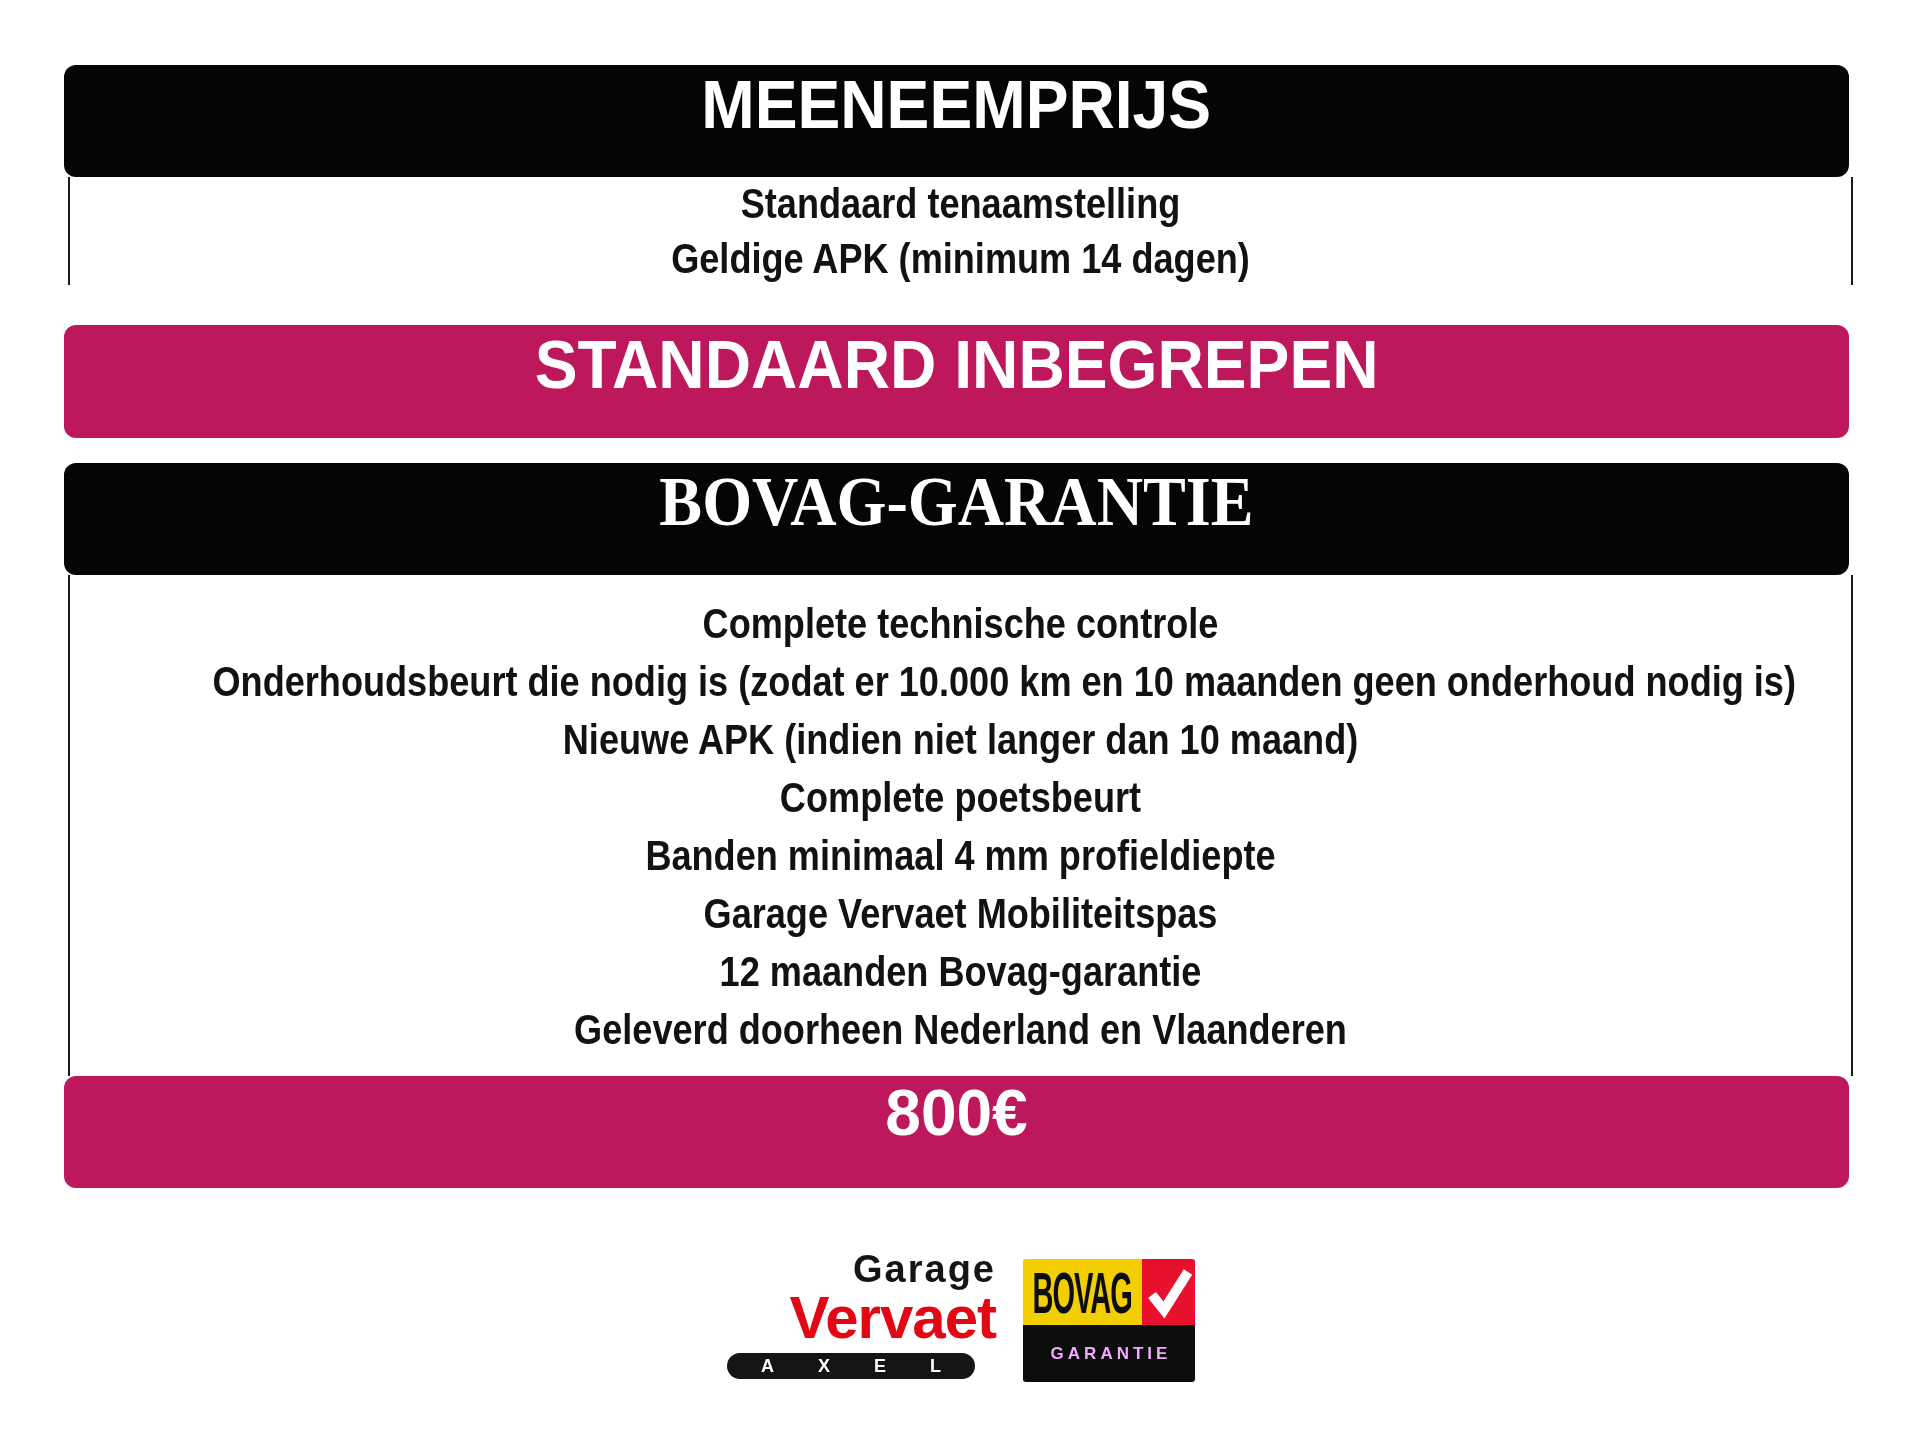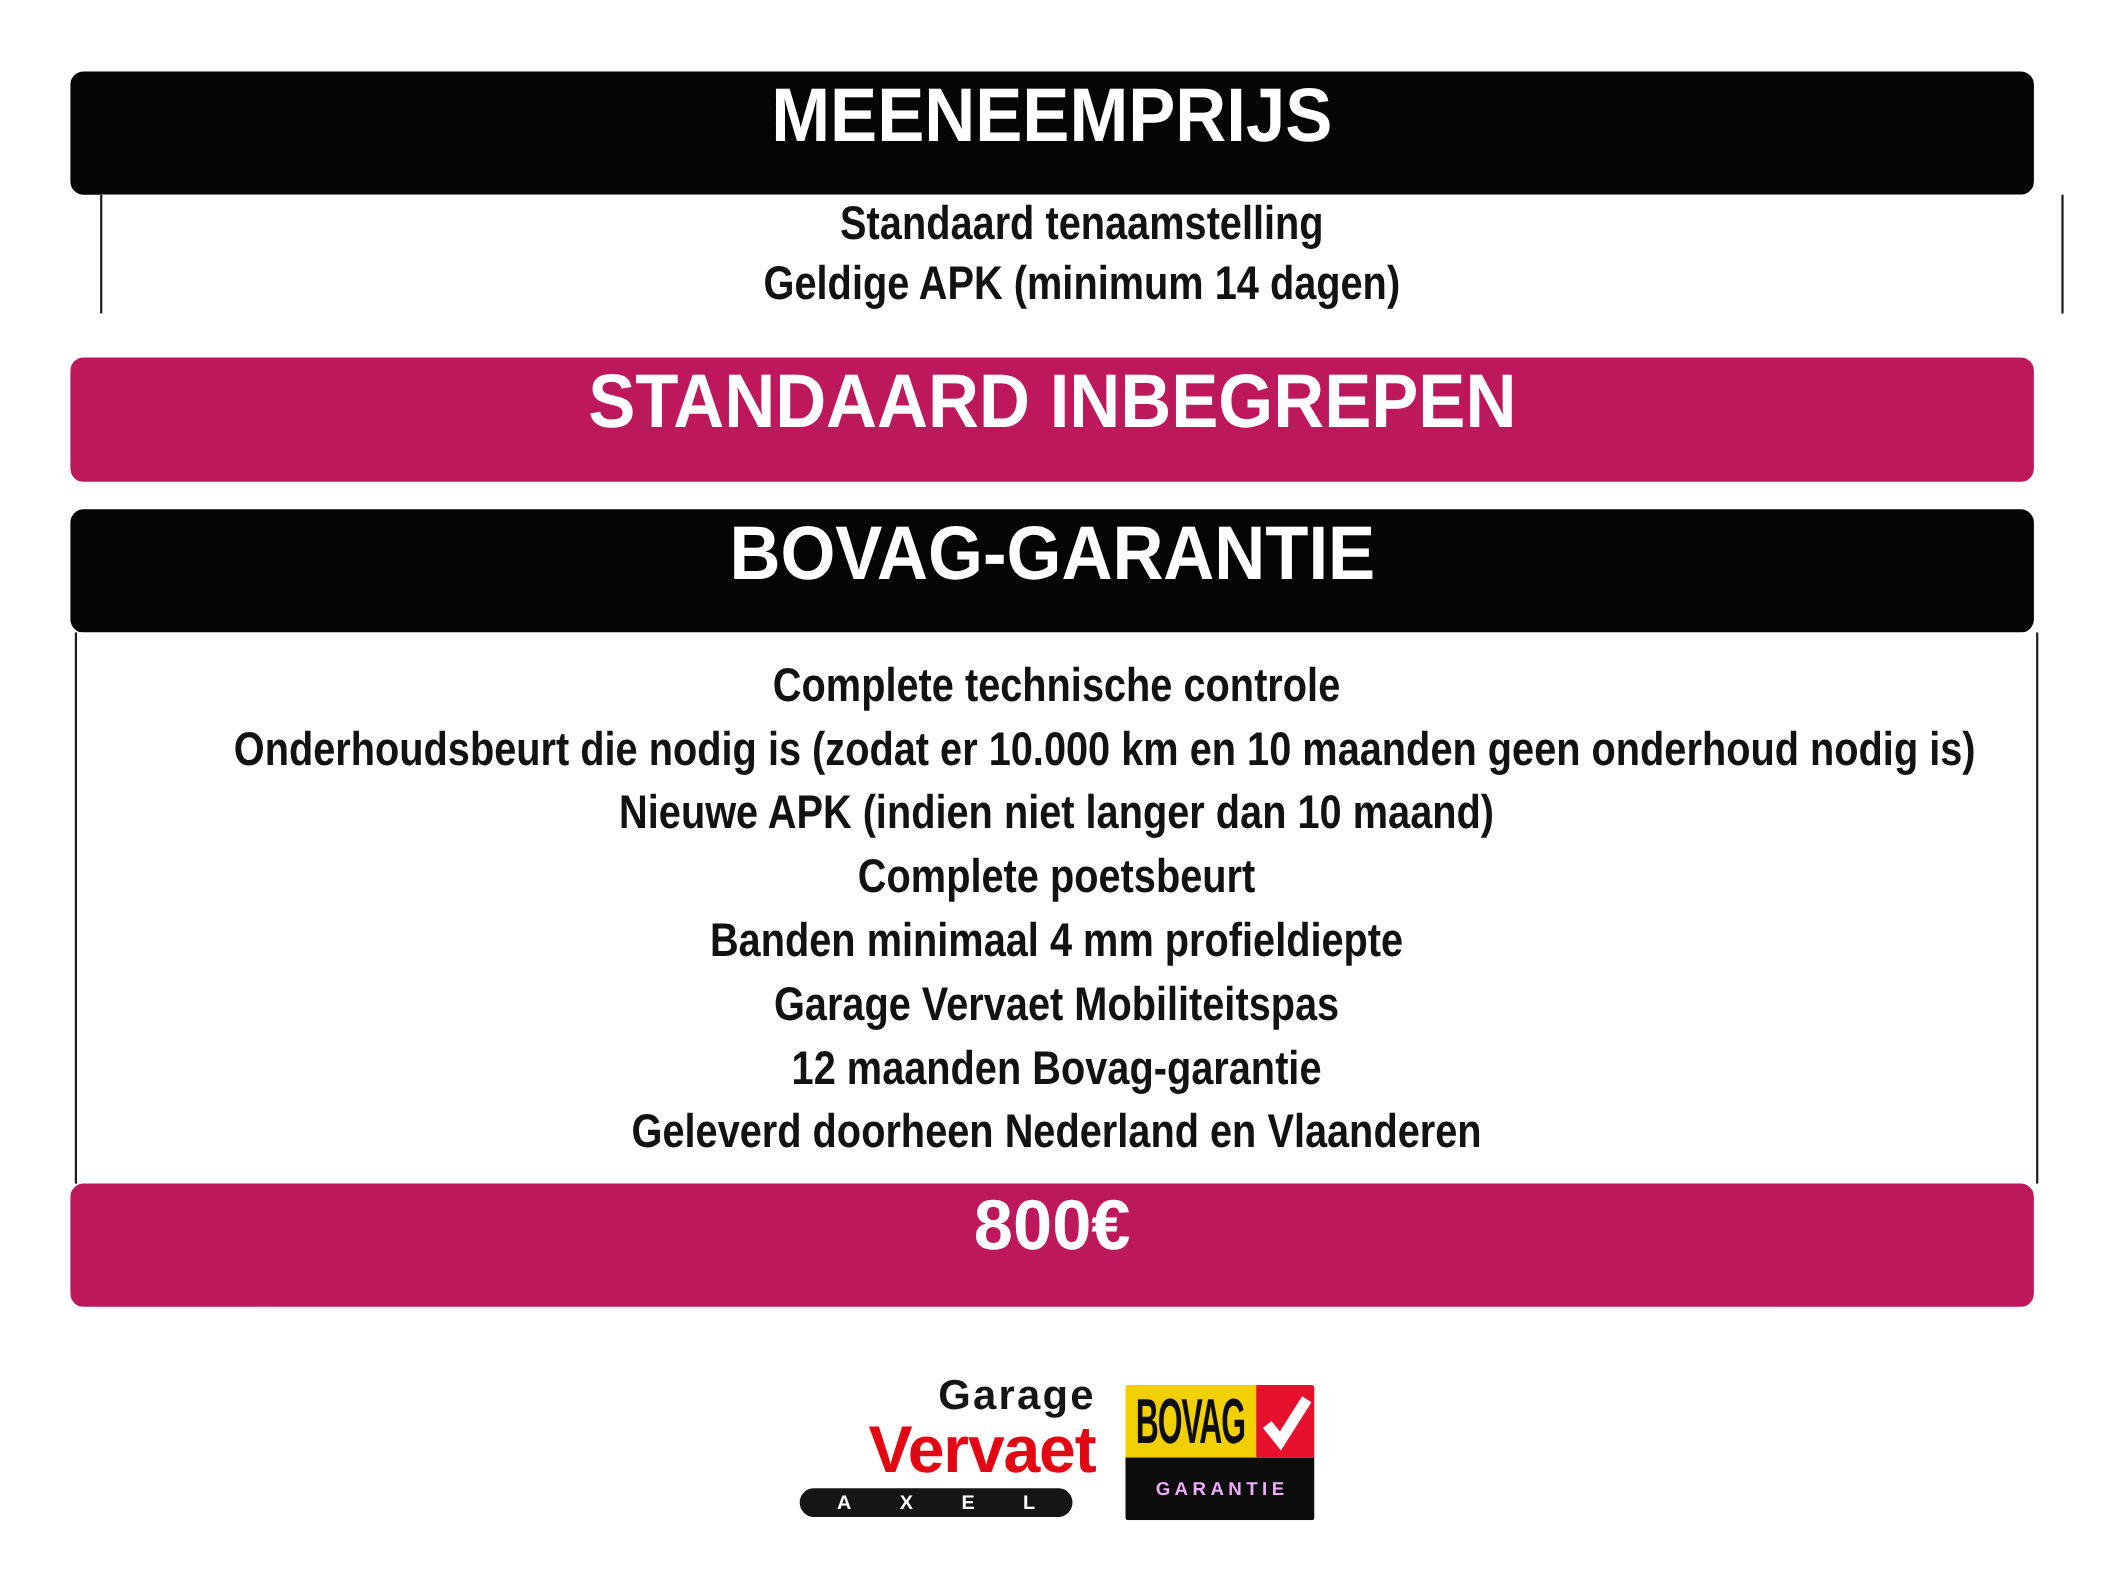--- a/index.html
+++ b/index.html
@@ -20,30 +20,30 @@
   .band--red   { background:#be185d; }
   .band__label {
     display:inline-block; white-space:nowrap;
     color:#ffffff; font-weight:700; font-size:69px;
     transform:scaleX(.93);
   }
   .band__label--price { font-size:64px; transform:none; }
 
   #band-meeneemprijs { top:65px;  height:112px; }
   #band-standaard    { top:325px; height:113px; }
-  #band-bovag        { top:463px; height:112px; }
+  #band-bovag        { top:463px; height:112px;font-family:Liberation Serif, serif; }
   #band-price        { top:1076px; height:112px; }
 
   
   .white-sec {
     position:absolute; left:68px; width:1785px; background:#ffffff;
     border-left:2px solid #1c1c1c; border-right:2px solid #1c1c1c;
     display:flex; flex-direction:column; justify-content:center; align-items:center;
   }
-  #sec-meeneemprijs { top:177px; height:108px;margin-left:23px; }
+  #sec-meeneemprijs { top:177px; height:108px; }
   #sec-bovag        { top:575px; height:501px; }
 
   .white-sec p {
     width:100%; text-align:center; white-space:nowrap;
     font-weight:700; color:#121212; font-size:43px; line-height:55px;
     transform:scaleX(.84);
   }
   #sec-bovag p { line-height:58px; }
 
   

